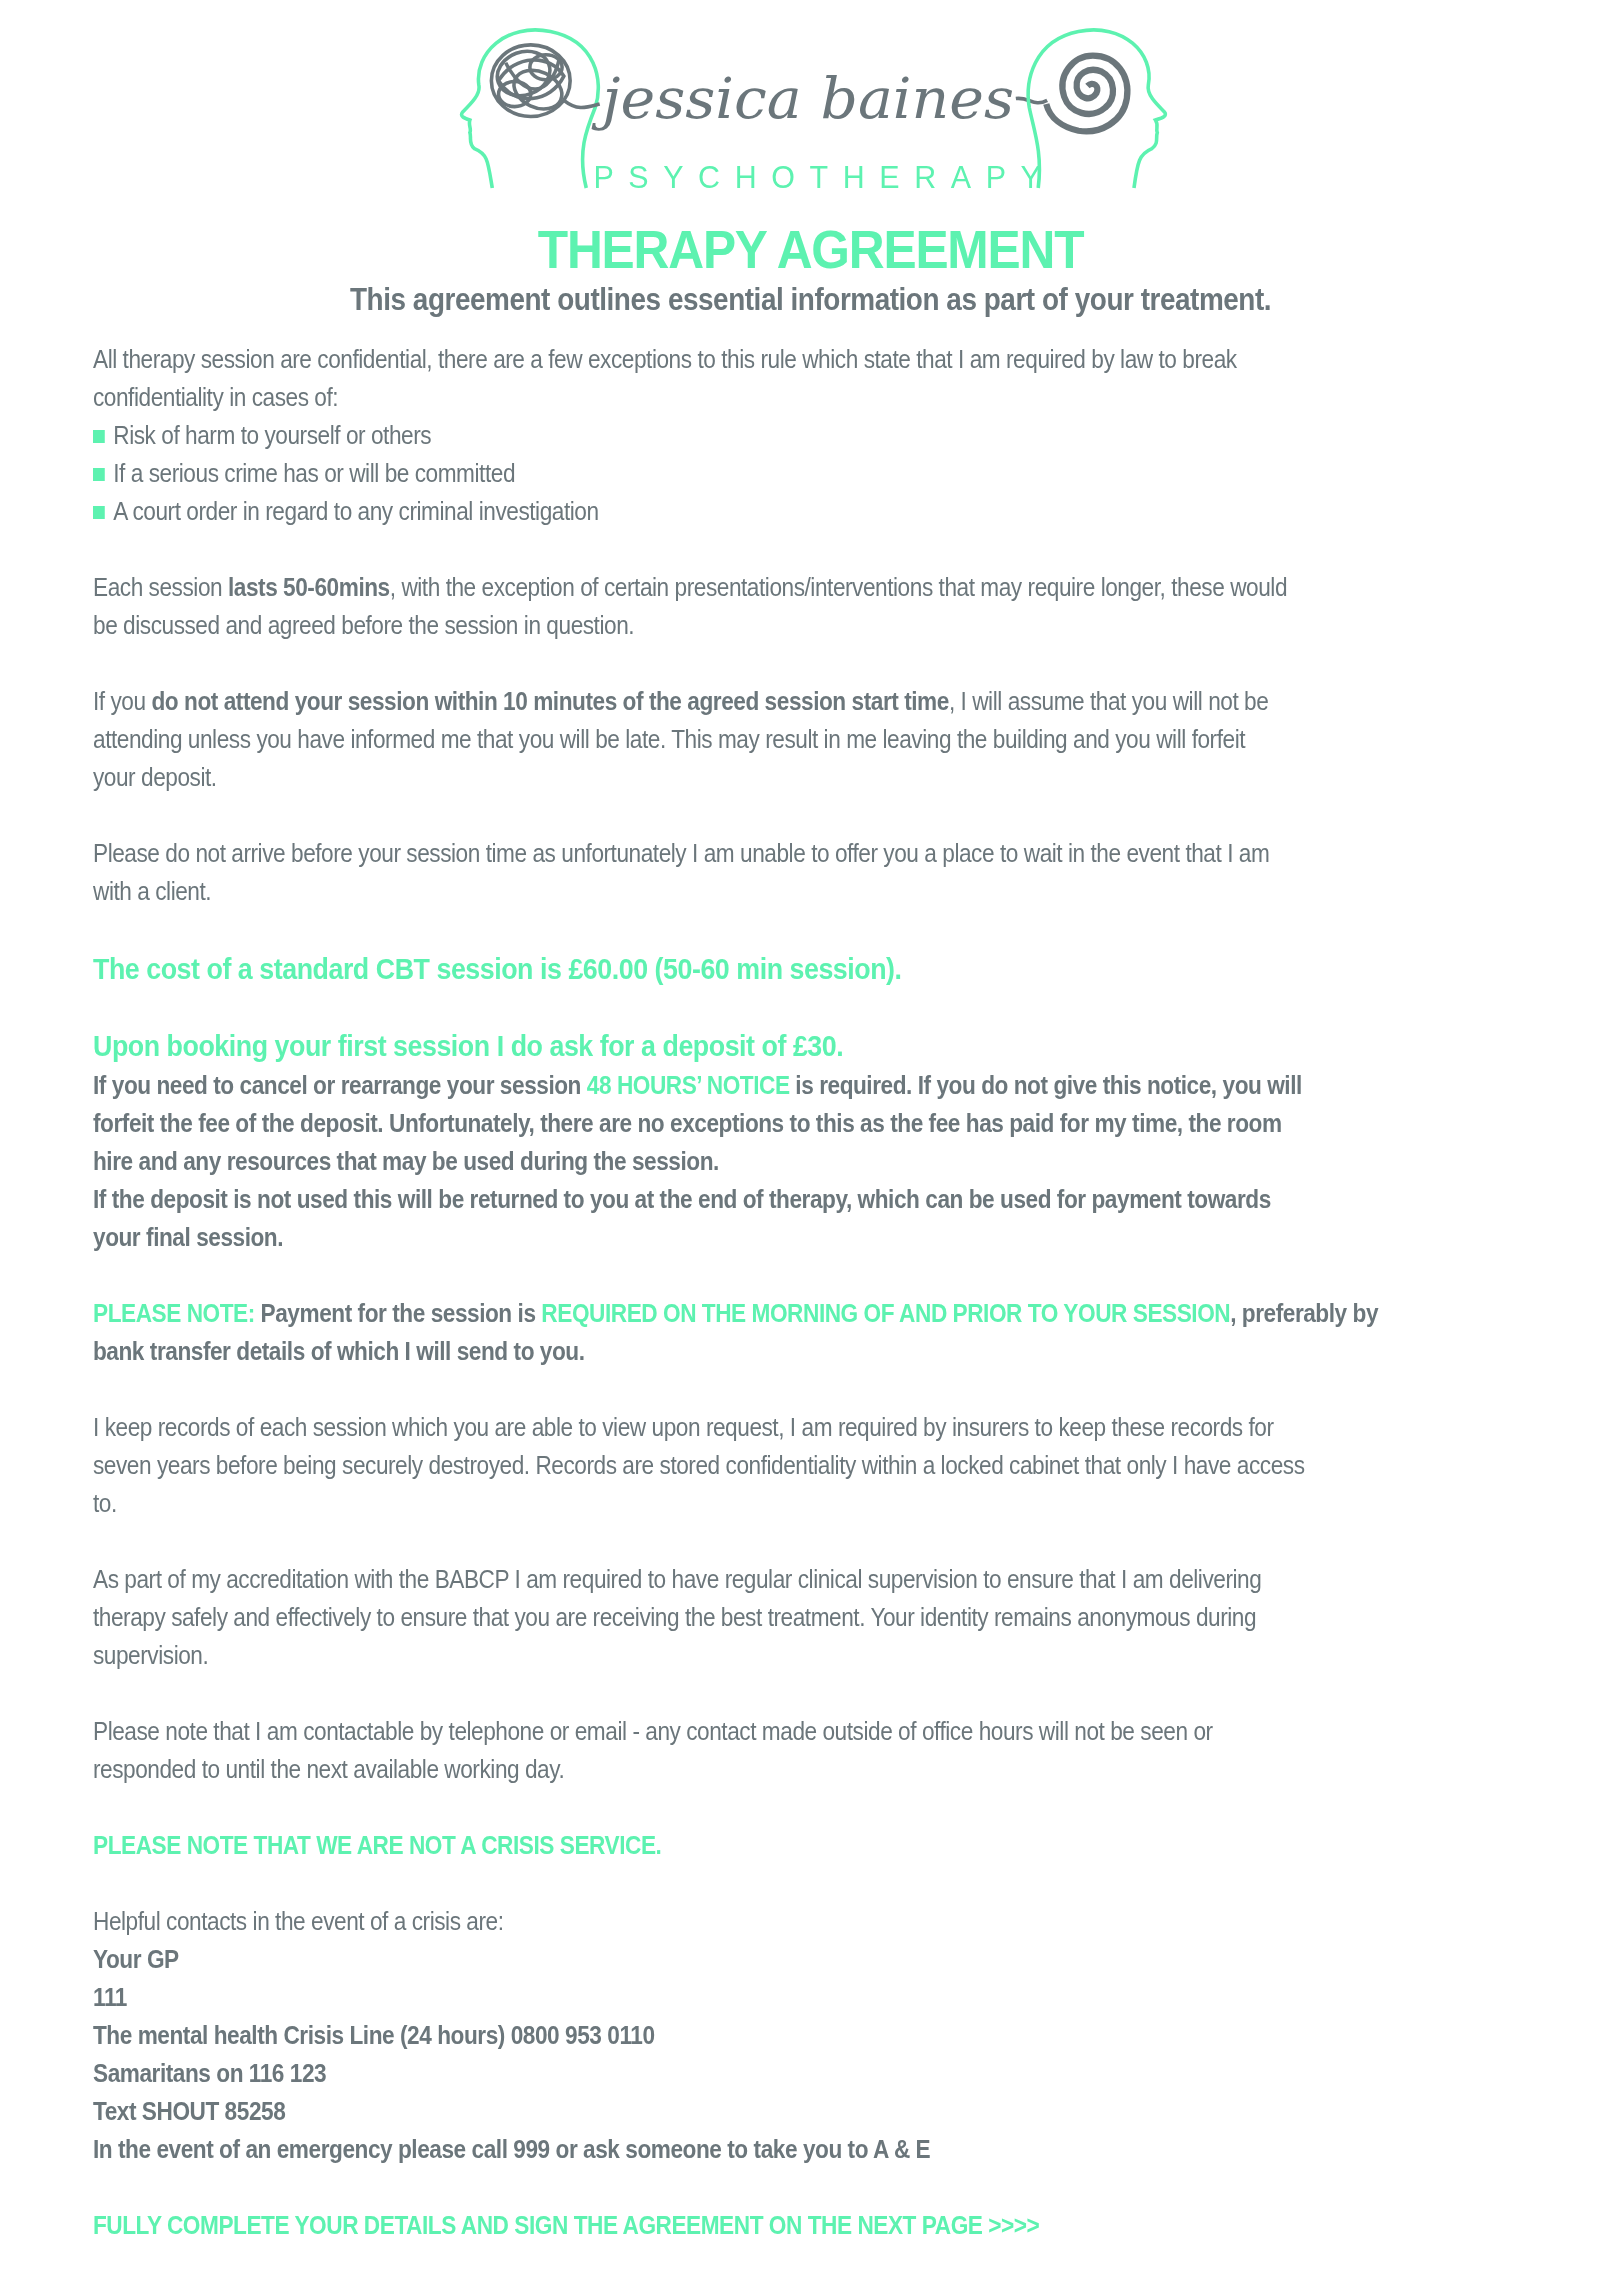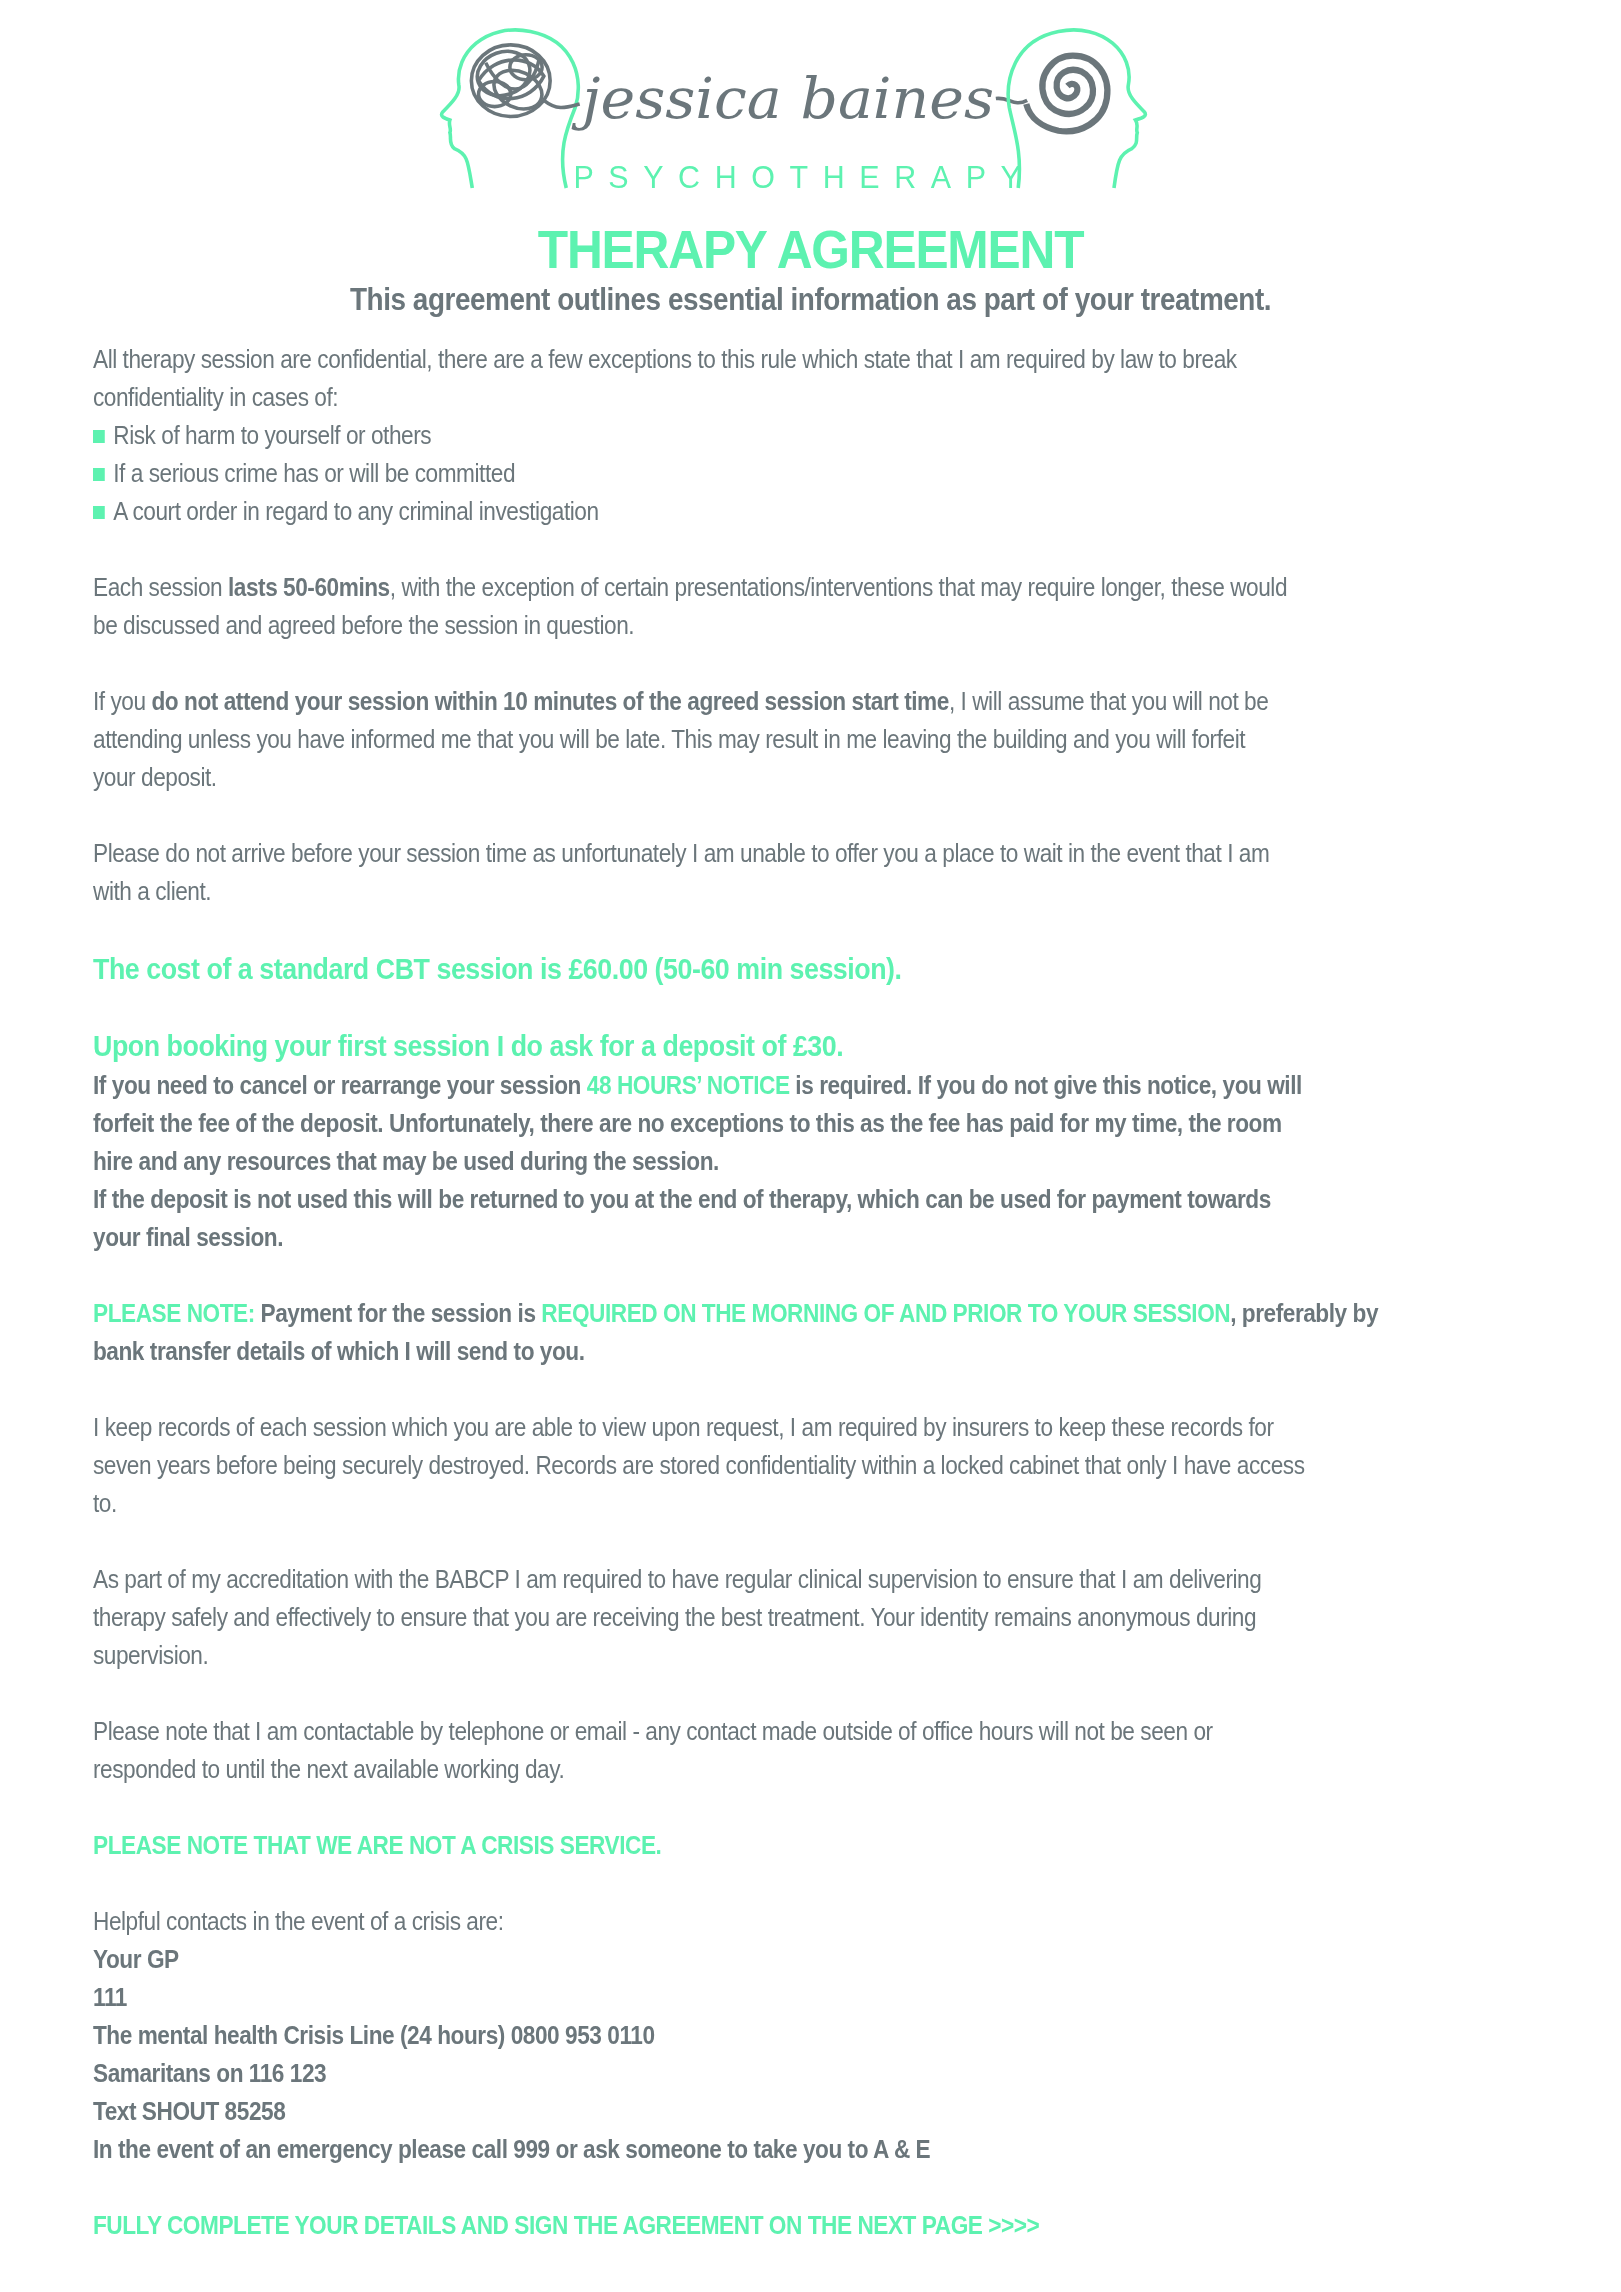--- a/index.html
+++ b/index.html
@@ -1,21 +1,21 @@
 <!DOCTYPE html>
 <html style="font-size:14.3px"><head>
 <meta charset="utf-8">
 <style>
   html, body { margin: 0; padding: 0; background: #ffffff; }
   body { width: 1621px; height: 2293px; position: relative; overflow: hidden;
          font-family: "Liberation Sans", sans-serif; color: #6b767b; }
   .mint { color: #5df2b0; }
   .b { font-weight: bold; }
 
-  #logo { position: absolute; left: 432px; top: 18px; width: 716px; height: 179px; }
+  #logo { position: absolute; left: 452px; top: 18px; width: 716px; height: 179px; }
   #logo svg { width: 716px; height: 179px; display: block; }
 
   .title { position: absolute; left: 0; width: 1621px; top: 218px; text-align: center;
            font-size: 54px; font-weight: bold; color: #5df2b0; letter-spacing: -1.3px;
            transform: scaleX(0.92); transform-origin: 811px 0; }
   .subtitle { position: absolute; left: 0; width: 1621px; top: 282px; text-align: center;
               font-size: 31px; font-weight: bold; color: #6b767b; letter-spacing: -0.5px;
               transform: scaleX(0.9); transform-origin: 811px 0; }
 
   #body { position: absolute; left: 93px; top: 340px; width: 1540px;

